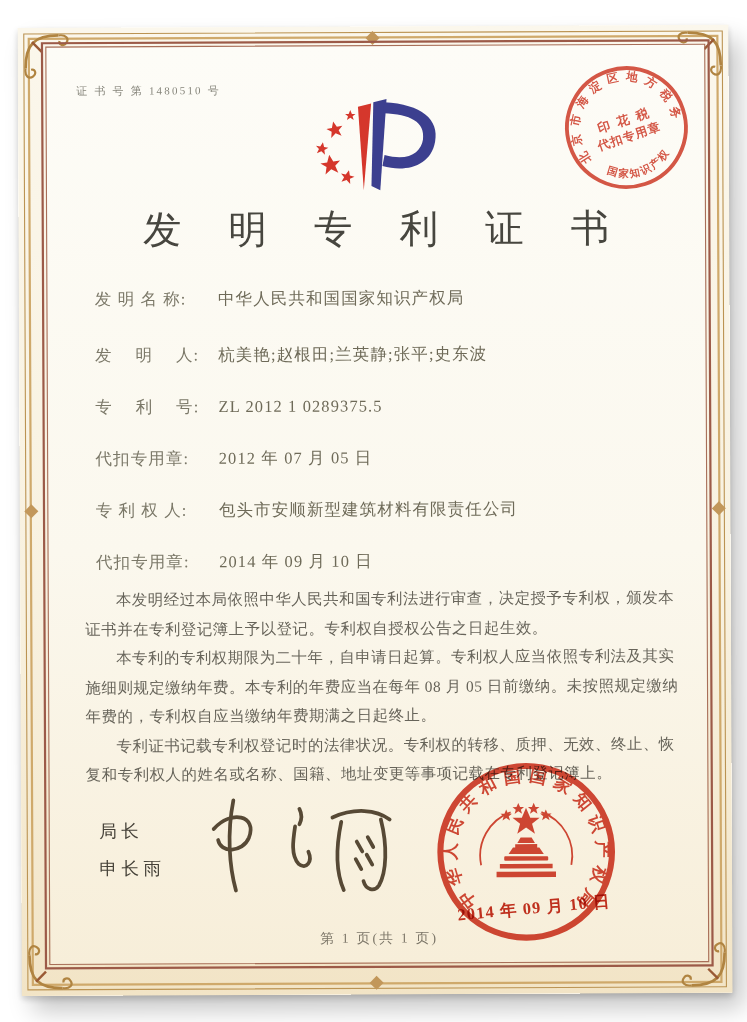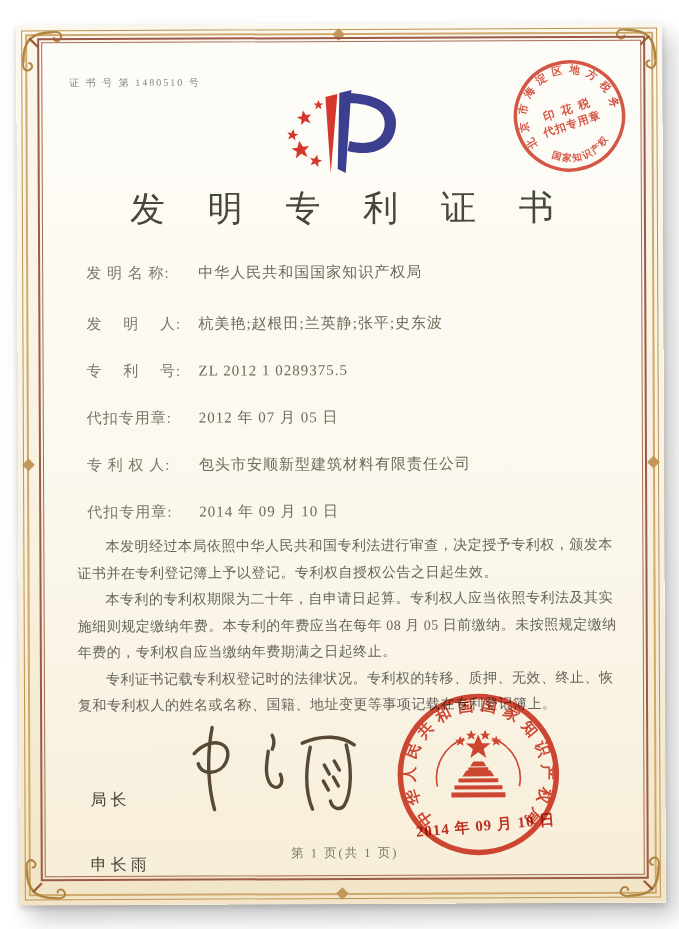--- a/index.html
+++ b/index.html
@@ -52,21 +52,21 @@
   .frow{display:flex;font-size:15px;line-height:22px;margin-bottom:25px;color:#716e5e;}
   .frow.gap1{margin-bottom:29px;}
   .flabel{flex:0 0 112px;letter-spacing:1px;color:#7b7868;}
   .fvalue{color:#6e6a58;letter-spacing:1px;}
   .paras{
     position:absolute;left:30px;top:488px;width:540px;
     font-size:14px;line-height:26.5px;color:#67645a;letter-spacing:.5px;
   }
   .paras p{margin:0;text-indent:2em;}
   .signer{position:absolute;left:42px;top:700px;font-size:16px;color:#454138;letter-spacing:4px;}
-  .signer div{margin-bottom:13px;margin-top:44px;}
+  .signer div{margin-bottom:13px;}
   .sig-script{position:absolute;left:128px;top:672px;width:195px;height:98px;}
   .main-seal{position:absolute;left:344px;top:644px;width:172px;height:172px;mix-blend-mode:multiply;opacity:.92;}
   .seal-date{
     position:absolute;left:352px;top:772px;width:170px;text-align:center;
     font-size:15px;font-weight:bold;letter-spacing:1px;color:#c53322;
     transform:rotate(-5deg);mix-blend-mode:multiply;
   }
   .tax-seal{position:absolute;left:464px;top:12px;width:120px;height:120px;mix-blend-mode:multiply;opacity:.85;}
   .page-footer{
     position:absolute;left:0;top:800px;width:100%;text-align:center;

